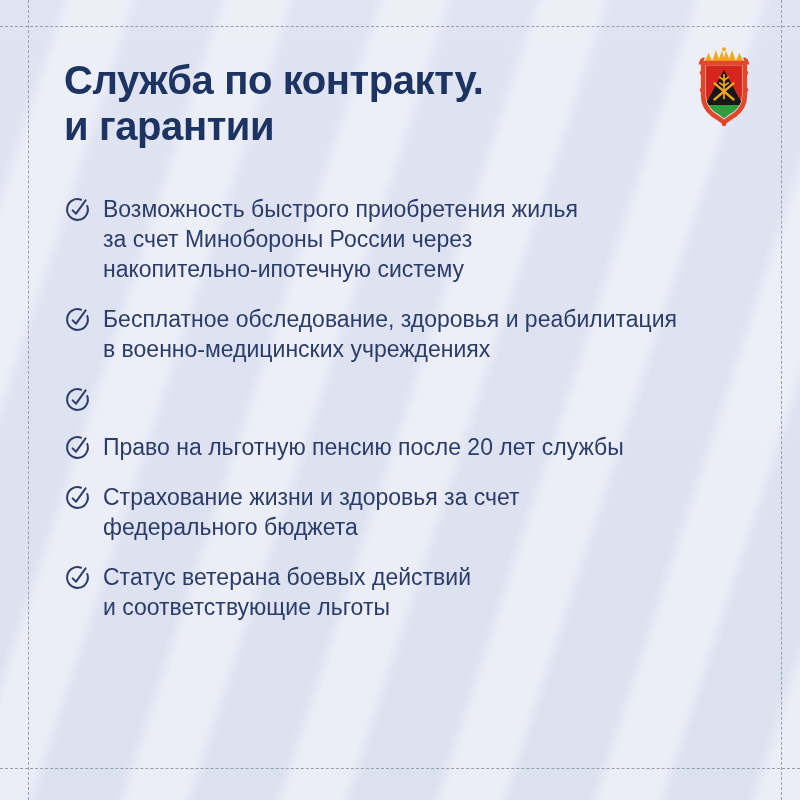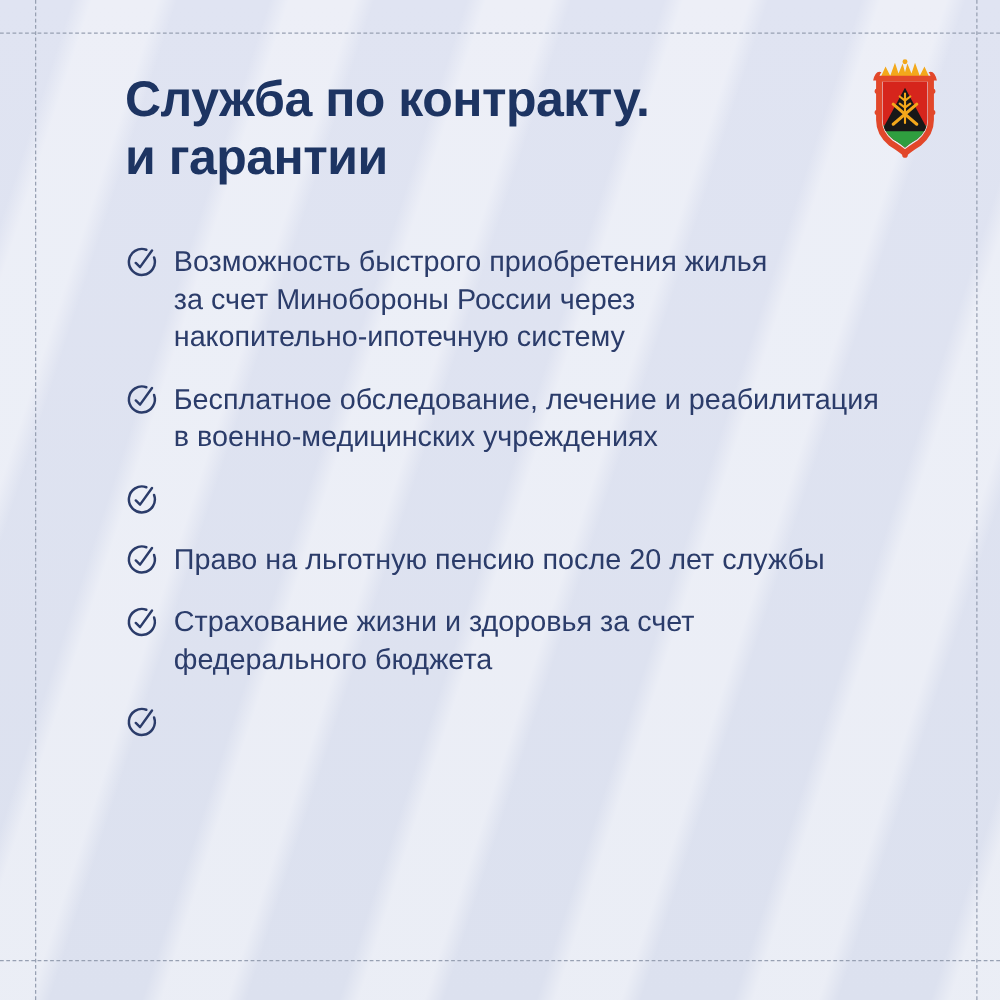--- a/index.html
+++ b/index.html
@@ -38,21 +38,20 @@
   .guide-top    { top: 26px; }
   .guide-bottom { top: 768px; }
   .guide-left   { left: 28px; }
   .guide-right  { left: 781px; }
 
   .content {
     position: absolute;
     inset: 0;
     padding: 57px 40px 0 64px;
     box-sizing: border-box;
-    margin-left: 36px;
   }
   .title {
     margin: 0;
     color: #1d3462;
     font-size: 40px;
     line-height: 46px;
     font-weight: bold;
     letter-spacing: -0.4px;
   }
   .title span { display: block; }
@@ -145,21 +144,21 @@
 за счет Минобороны России через
 накопительно-ипотечную систему</span>
       </li>
       <li class="benefit">
         <span class="check">
           <svg viewBox="0 0 26 26" fill="none" stroke="#2b3c6a" stroke-width="1.9" stroke-linecap="round" stroke-linejoin="round">
             <path d="M22.4 10.58 A10 10 0 1 1 16.42 4.6"></path>
               <path d="M8.3 14.8 L11.6 18 L20.8 5.2"></path>
           </svg>
         </span>
-        <span class="benefit-text">Бесплатное обследование, лечение и реабилитация
+        <span class="benefit-text">Бесплатное обследование, здоровья и реабилитация
 в военно-медицинских учреждениях</span>
       </li>
       <li class="benefit">
         <span class="check">
           <svg viewBox="0 0 26 26" fill="none" stroke="#2b3c6a" stroke-width="1.9" stroke-linecap="round" stroke-linejoin="round">
             <path d="M22.4 10.58 A10 10 0 1 1 16.42 4.6"></path>
               <path d="M8.3 14.8 L11.6 18 L20.8 5.2"></path>
           </svg>
         </span>
       </li>
@@ -182,17 +181,19 @@
         <span class="benefit-text">Страхование жизни и здоровья за счет
 федерального бюджета</span>
       </li>
       <li class="benefit">
         <span class="check">
           <svg viewBox="0 0 26 26" fill="none" stroke="#2b3c6a" stroke-width="1.9" stroke-linecap="round" stroke-linejoin="round">
             <path d="M22.4 10.58 A10 10 0 1 1 16.42 4.6"></path>
               <path d="M8.3 14.8 L11.6 18 L20.8 5.2"></path>
           </svg>
         </span>
+        <span class="benefit-text">Статус ветерана боевых действий
+и соответствующие льготы</span>
       </li>
     </ul>
 
   </div>
 </div>
 
 </body></html>

